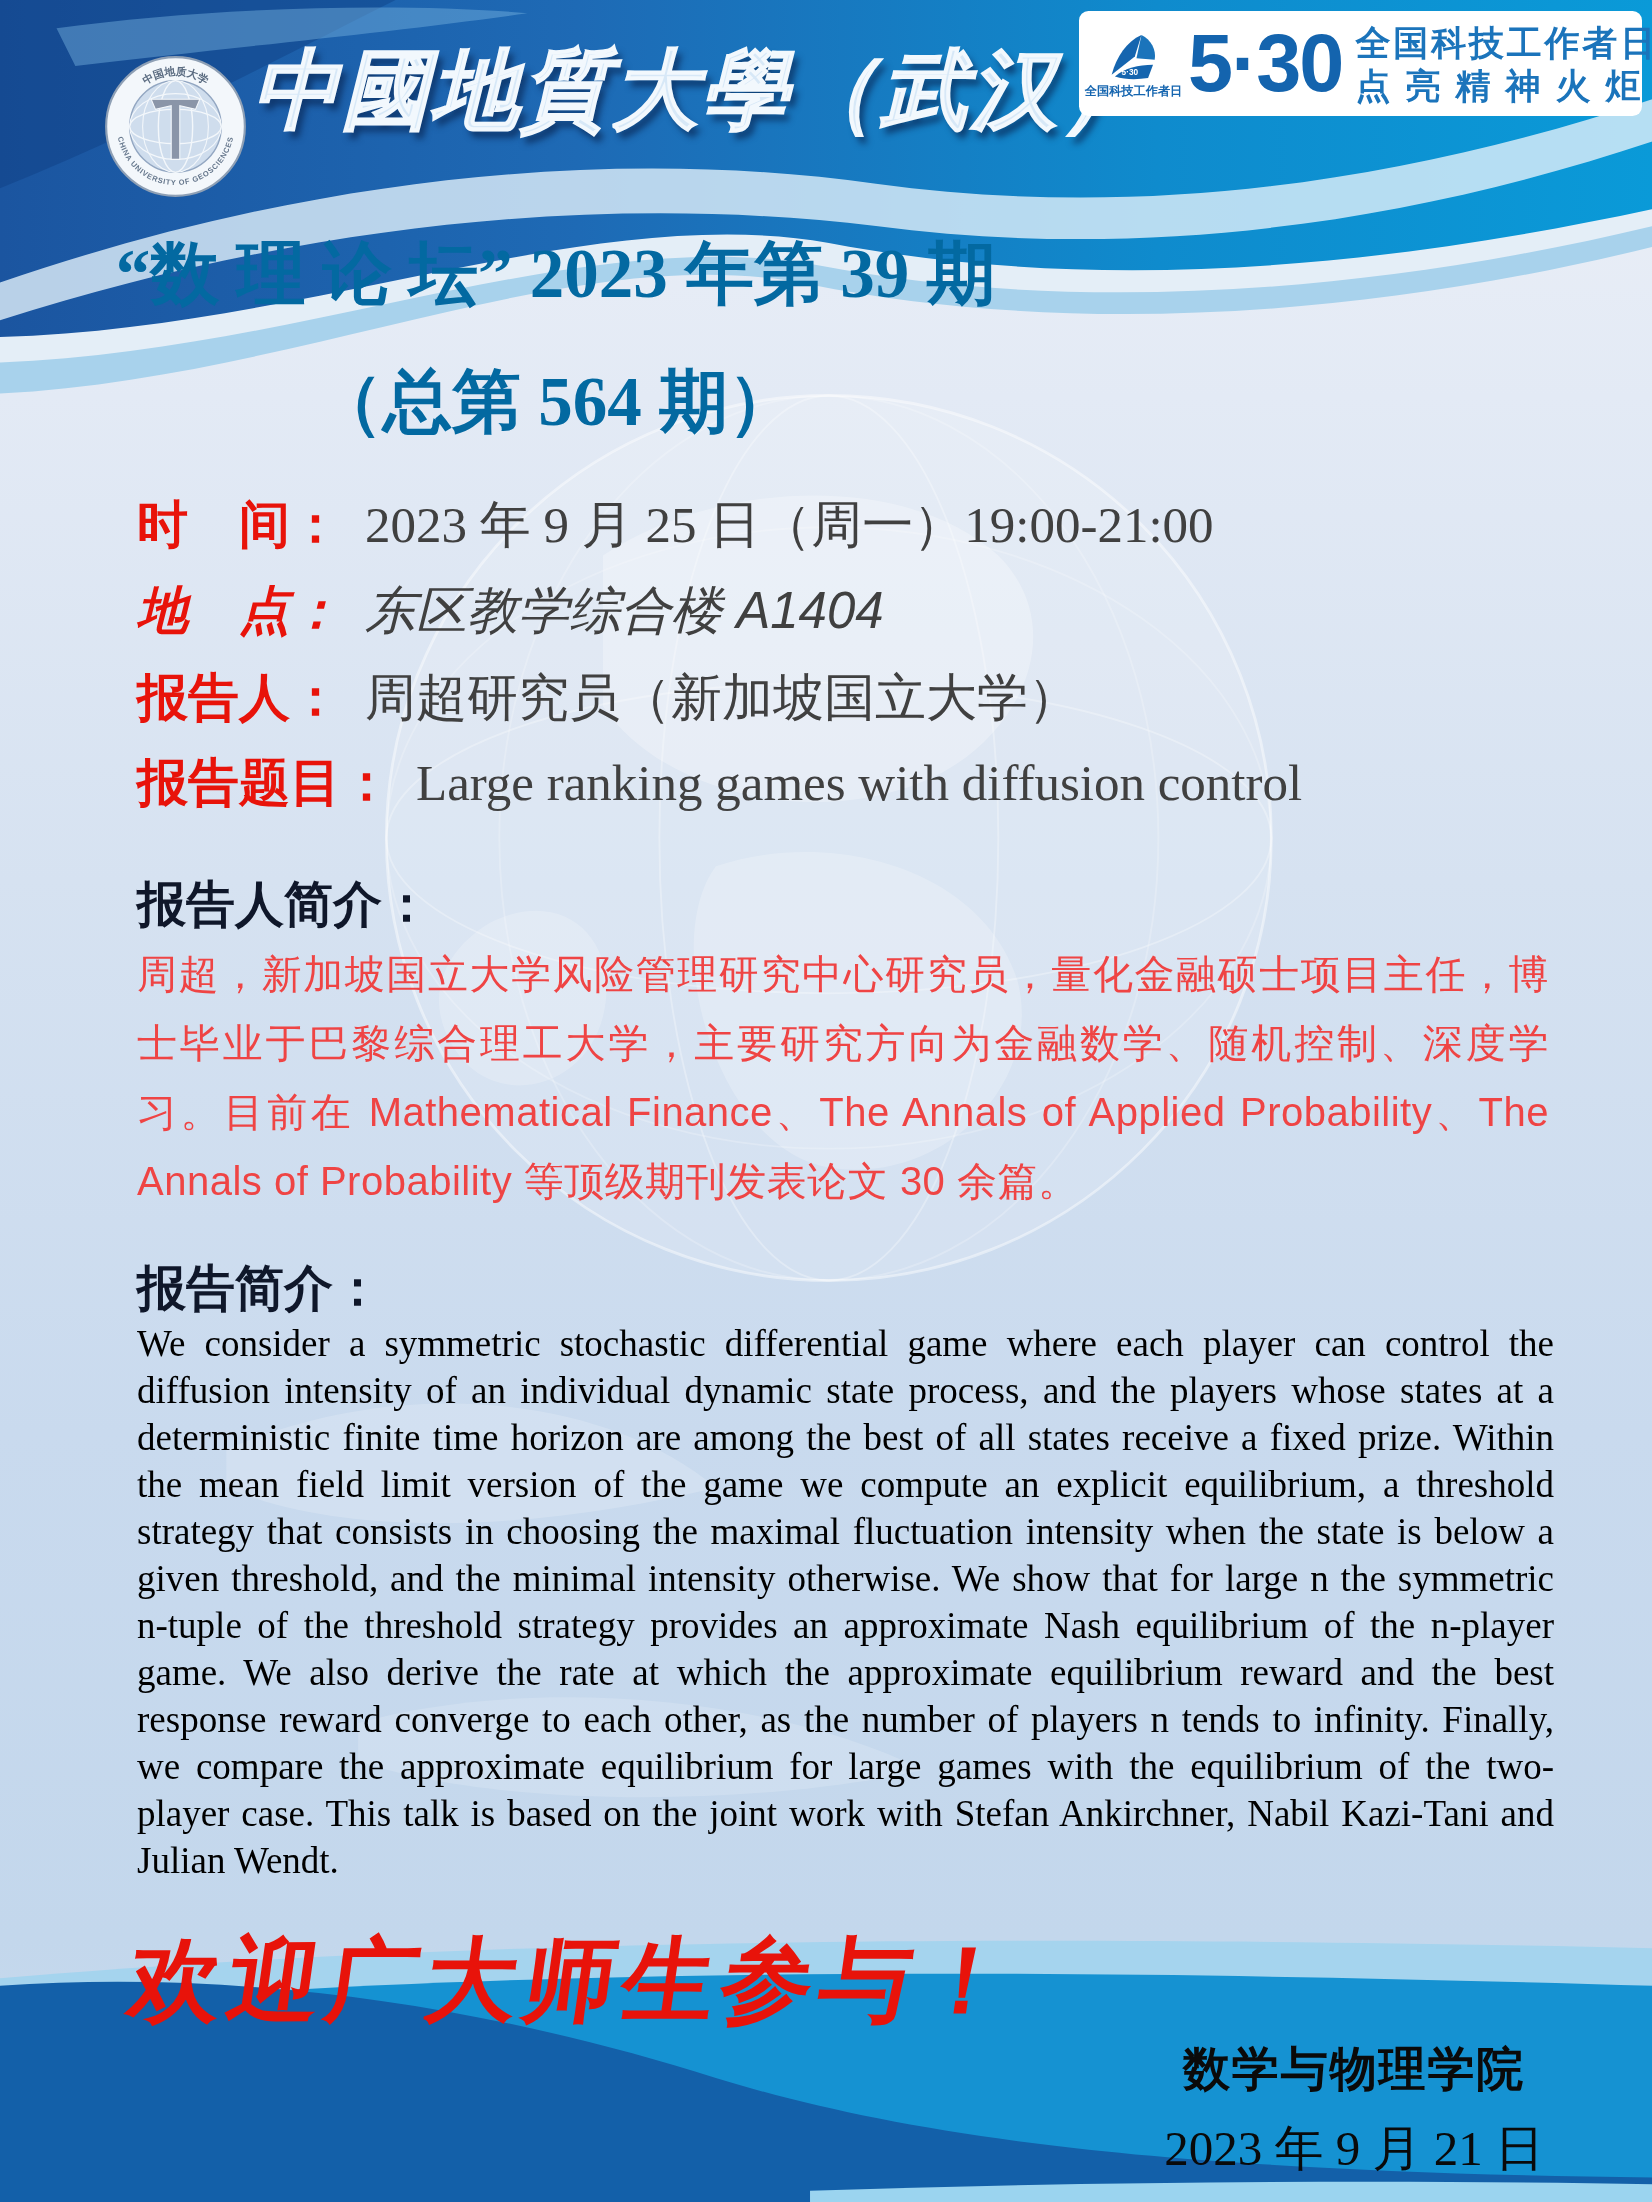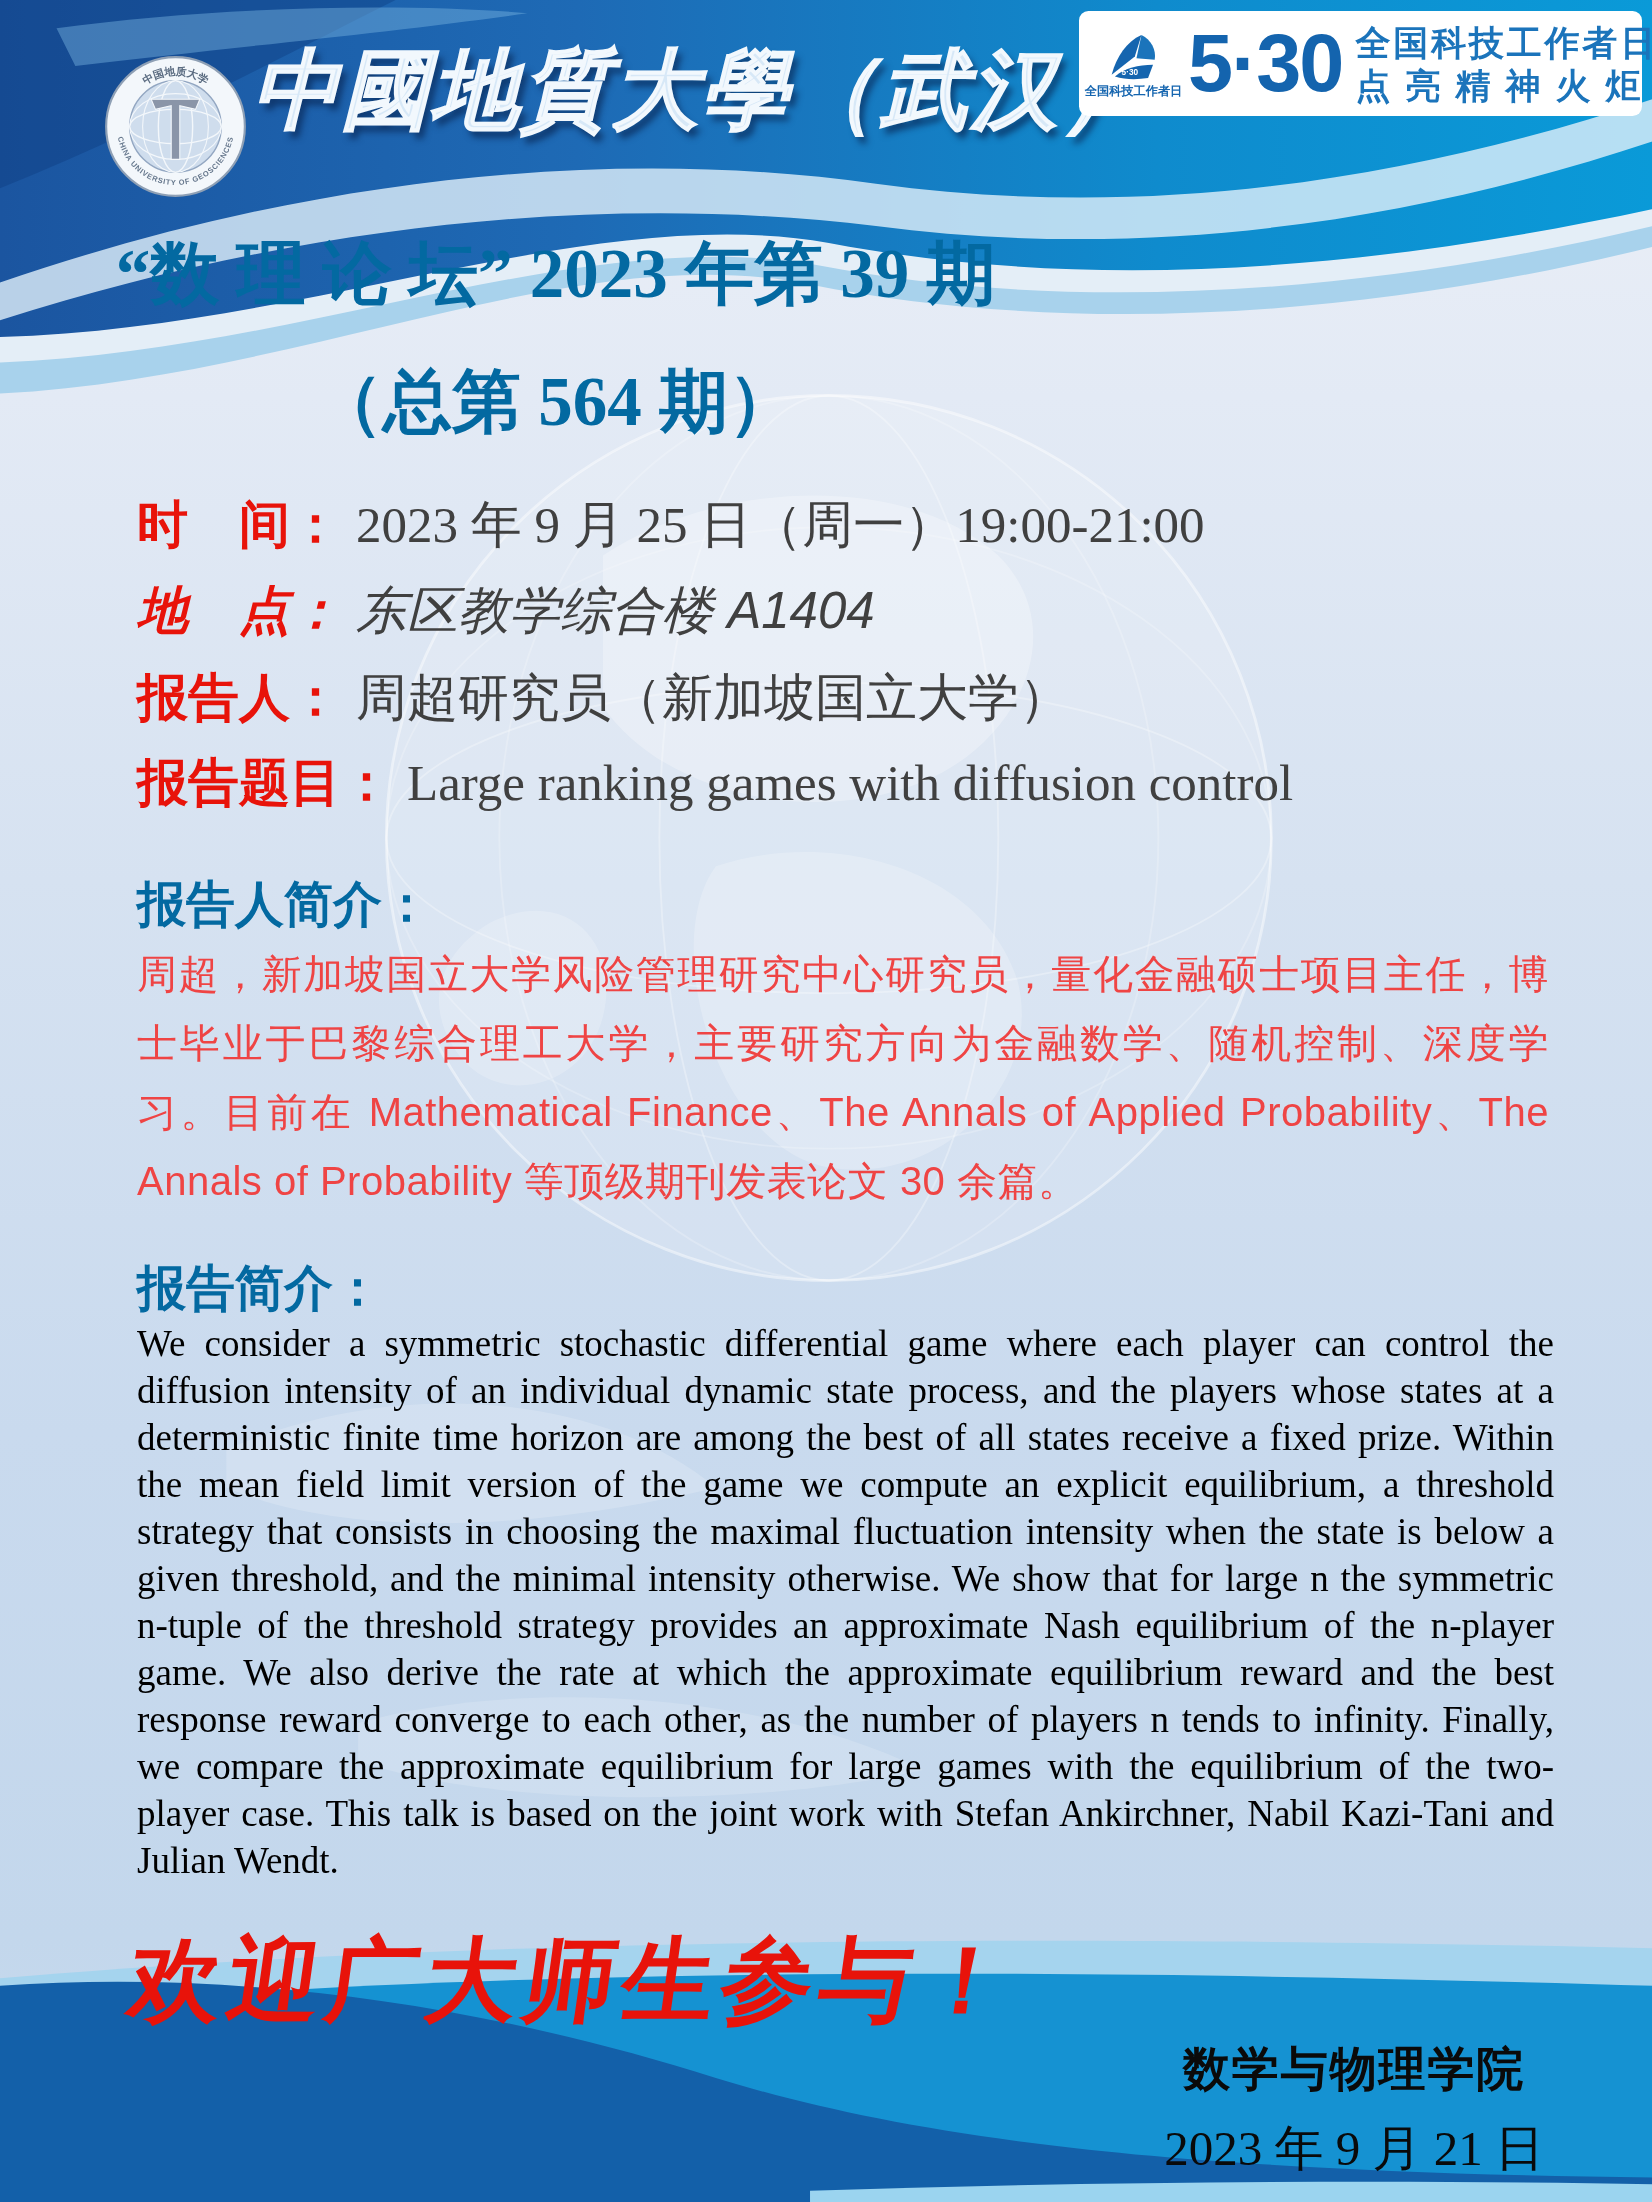--- a/index.html
+++ b/index.html
@@ -32,28 +32,28 @@
   .badge-530{font-size:81px;font-weight:bold;color:#1464ae;line-height:1;letter-spacing:-1.9px;white-space:nowrap;}
   .badge-lines{display:flex;flex-direction:column;gap:7.5px;color:#1b74bb;font-weight:bold;line-height:1;}
   .badge-line1{font-size:35px;letter-spacing:2.8px;white-space:nowrap;}
   .badge-line2{font-size:35px;letter-spacing:15px;white-space:nowrap;}
   
   .title-block{position:absolute;left:0;top:235px;width:1111px;text-align:center;z-index:2;
     color:#0369a1;font-family:"Liberation Serif",serif;font-weight:bold;}
   .title-line1{font-size:69px;line-height:1.15;white-space:nowrap;}
   .title-line2{font-size:69px;line-height:1.15;margin-top:49px;white-space:nowrap;}
   
-  .info-row{position:absolute;left:137px;display:flex;gap:15px;align-items:baseline;z-index:2;white-space:nowrap;}
+  .info-row{position:absolute;left:137px;display:flex;gap:24px;align-items:baseline;z-index:2;white-space:nowrap;}
   .info-label{color:#e8130a;font-weight:bold;font-size:51px;white-space:pre;}
   .info-value{color:#404040;font-size:51px;}
   .v-serif{font-family:"Liberation Serif",serif;}
   .v-sans{font-family:"Liberation Sans",sans-serif;}
   #row-time{top:491px;} #row-venue{top:577px;font-style:italic;} #row-speaker{top:664px;} #row-topic{top:749px;}
   
-  .sec-heading{position:absolute;left:137px;color:#0369a1;font-weight:bold;font-size:49px;z-index:2;white-space:nowrap;}
+  .sec-heading{position:absolute;left:137px;color:#0f172a;font-weight:bold;font-size:49px;z-index:2;white-space:nowrap;}
   #bio-heading{top:872px;}
   .bio-text{position:absolute;left:137px;top:940px;width:1412px;z-index:2;
     font-size:40px;line-height:69px;color:#ef4444;text-align:justify;letter-spacing:0.5px;}
   #abs-heading{top:1256px;}
   .abs-text{position:absolute;left:137px;top:1320px;width:1417px;z-index:2;
     font-family:"Liberation Serif",serif;font-size:37px;line-height:47px;color:#000;text-align:justify;}
   
   .bottom-banner-svg{position:absolute;left:0;bottom:0;width:1653px;height:282px;z-index:1;}
   .closing{
     position:absolute;left:130px;top:1919px;z-index:5;

